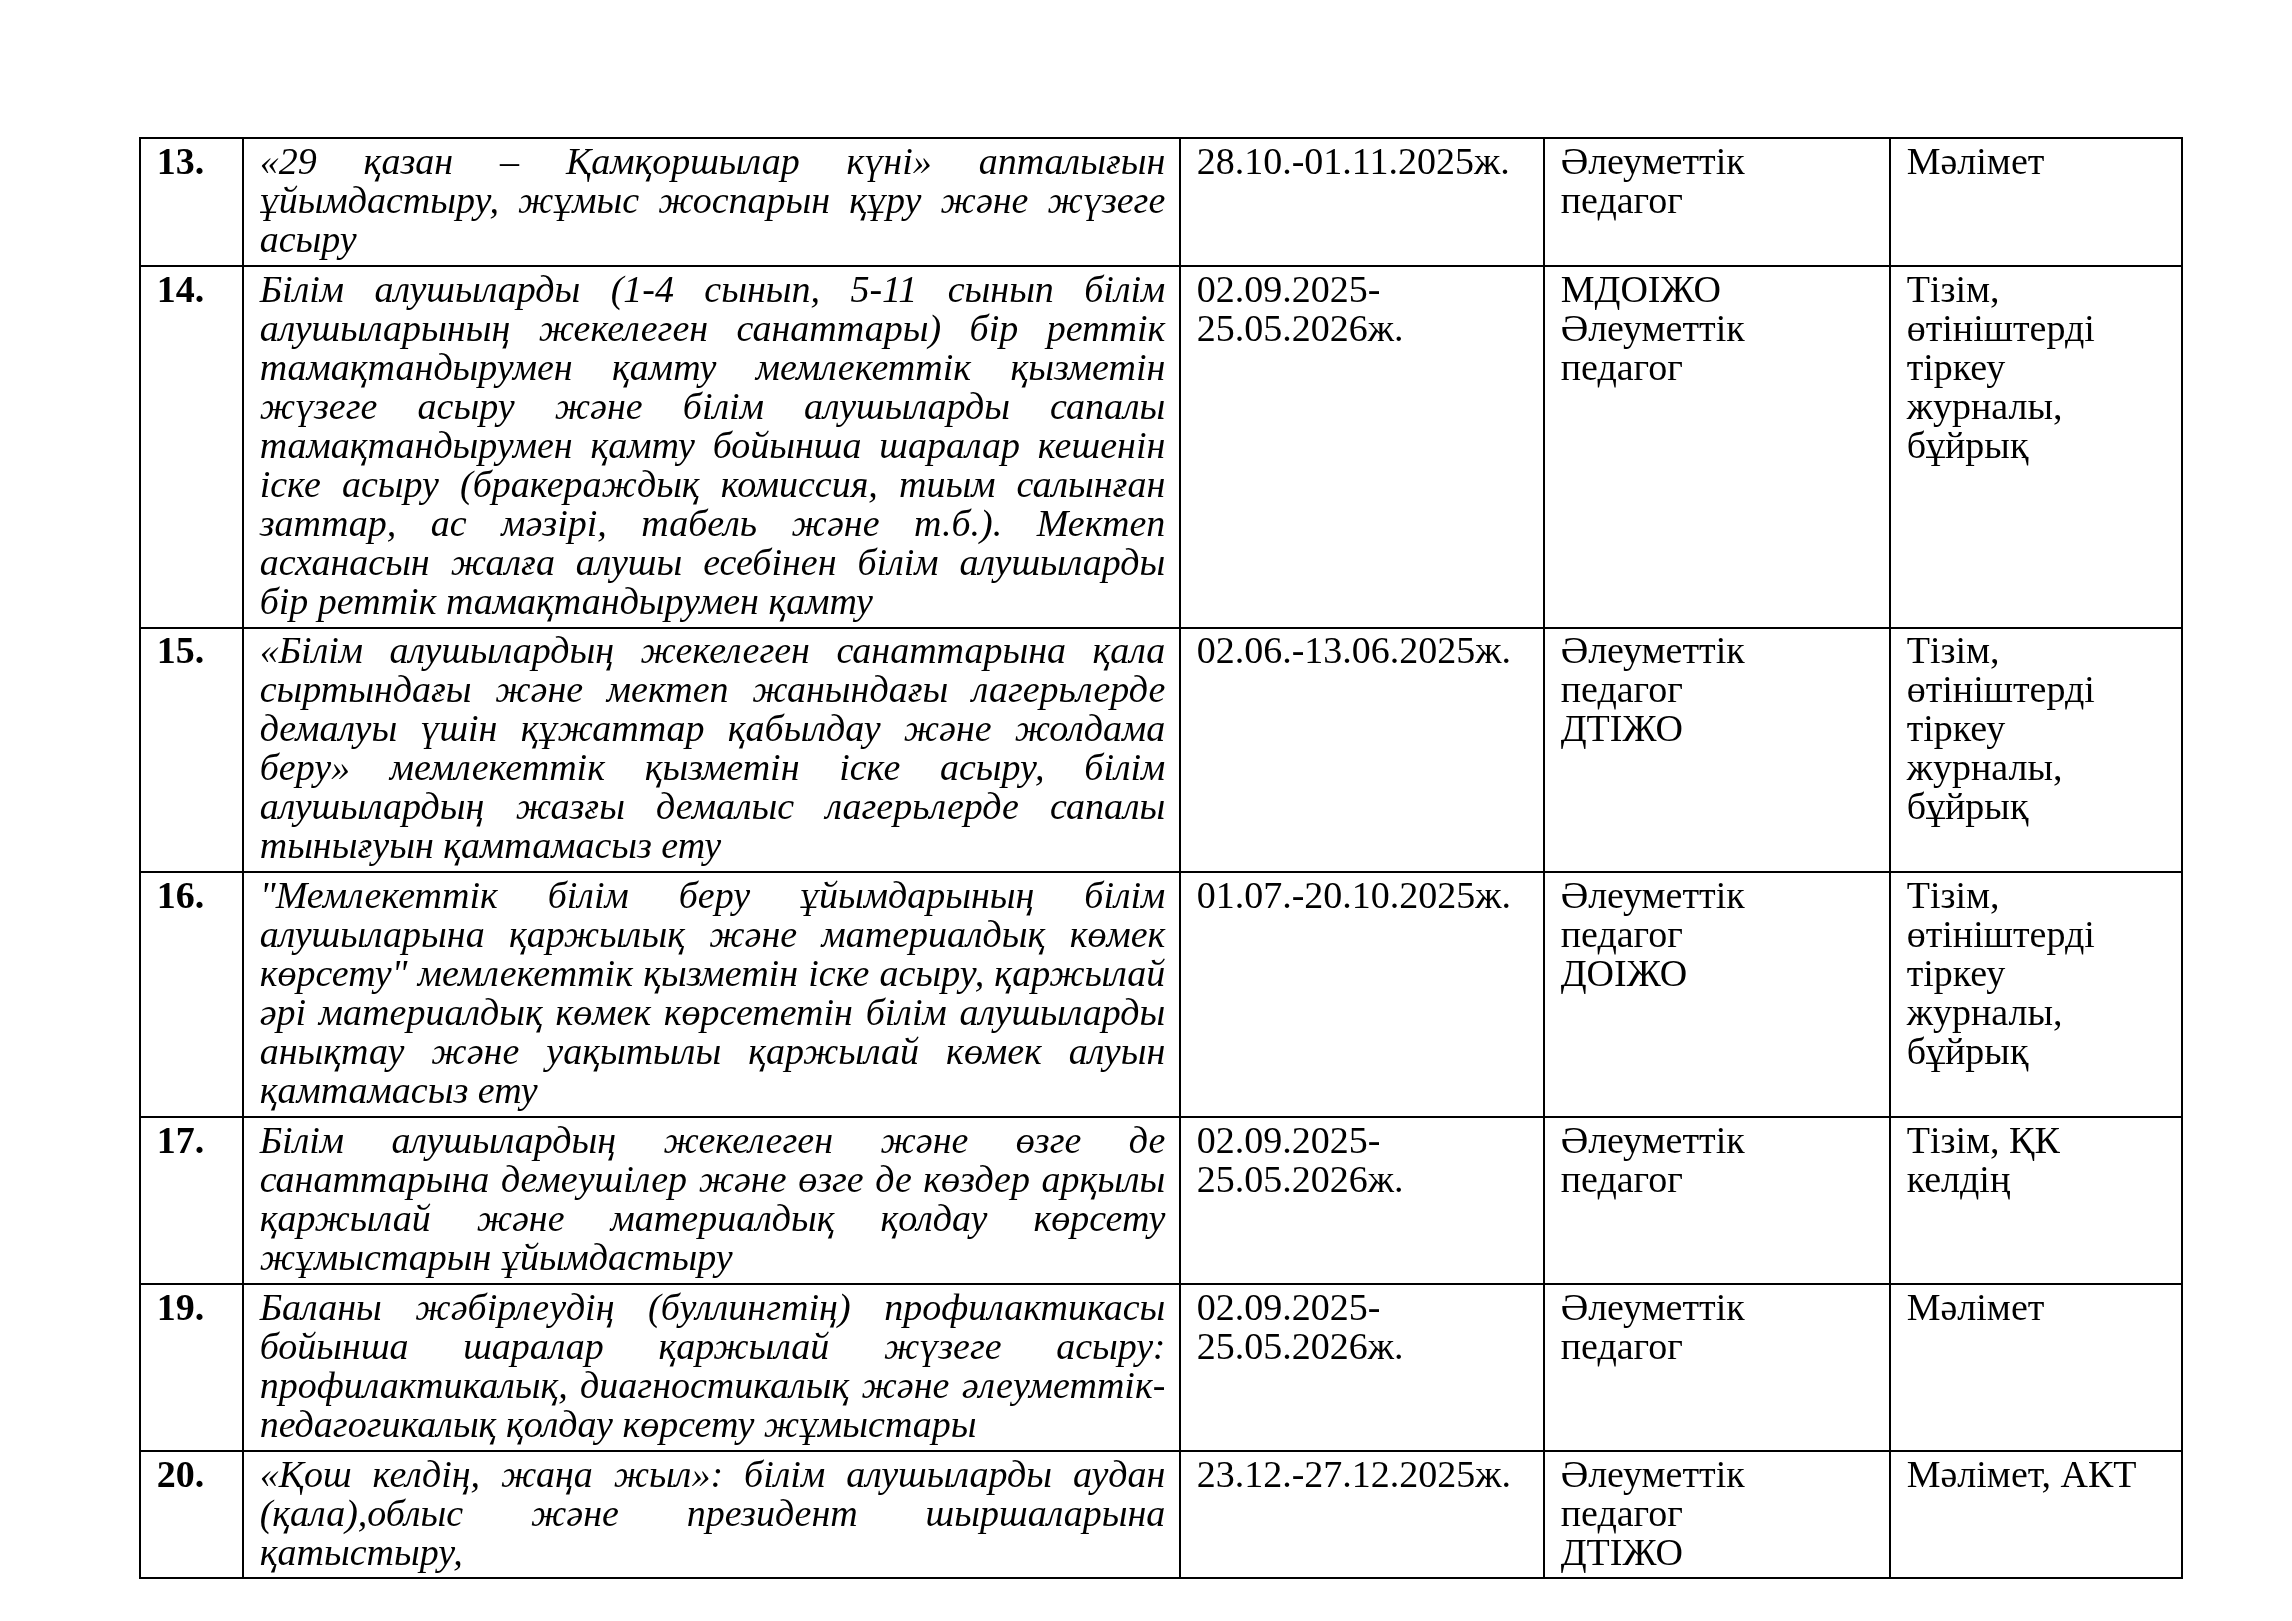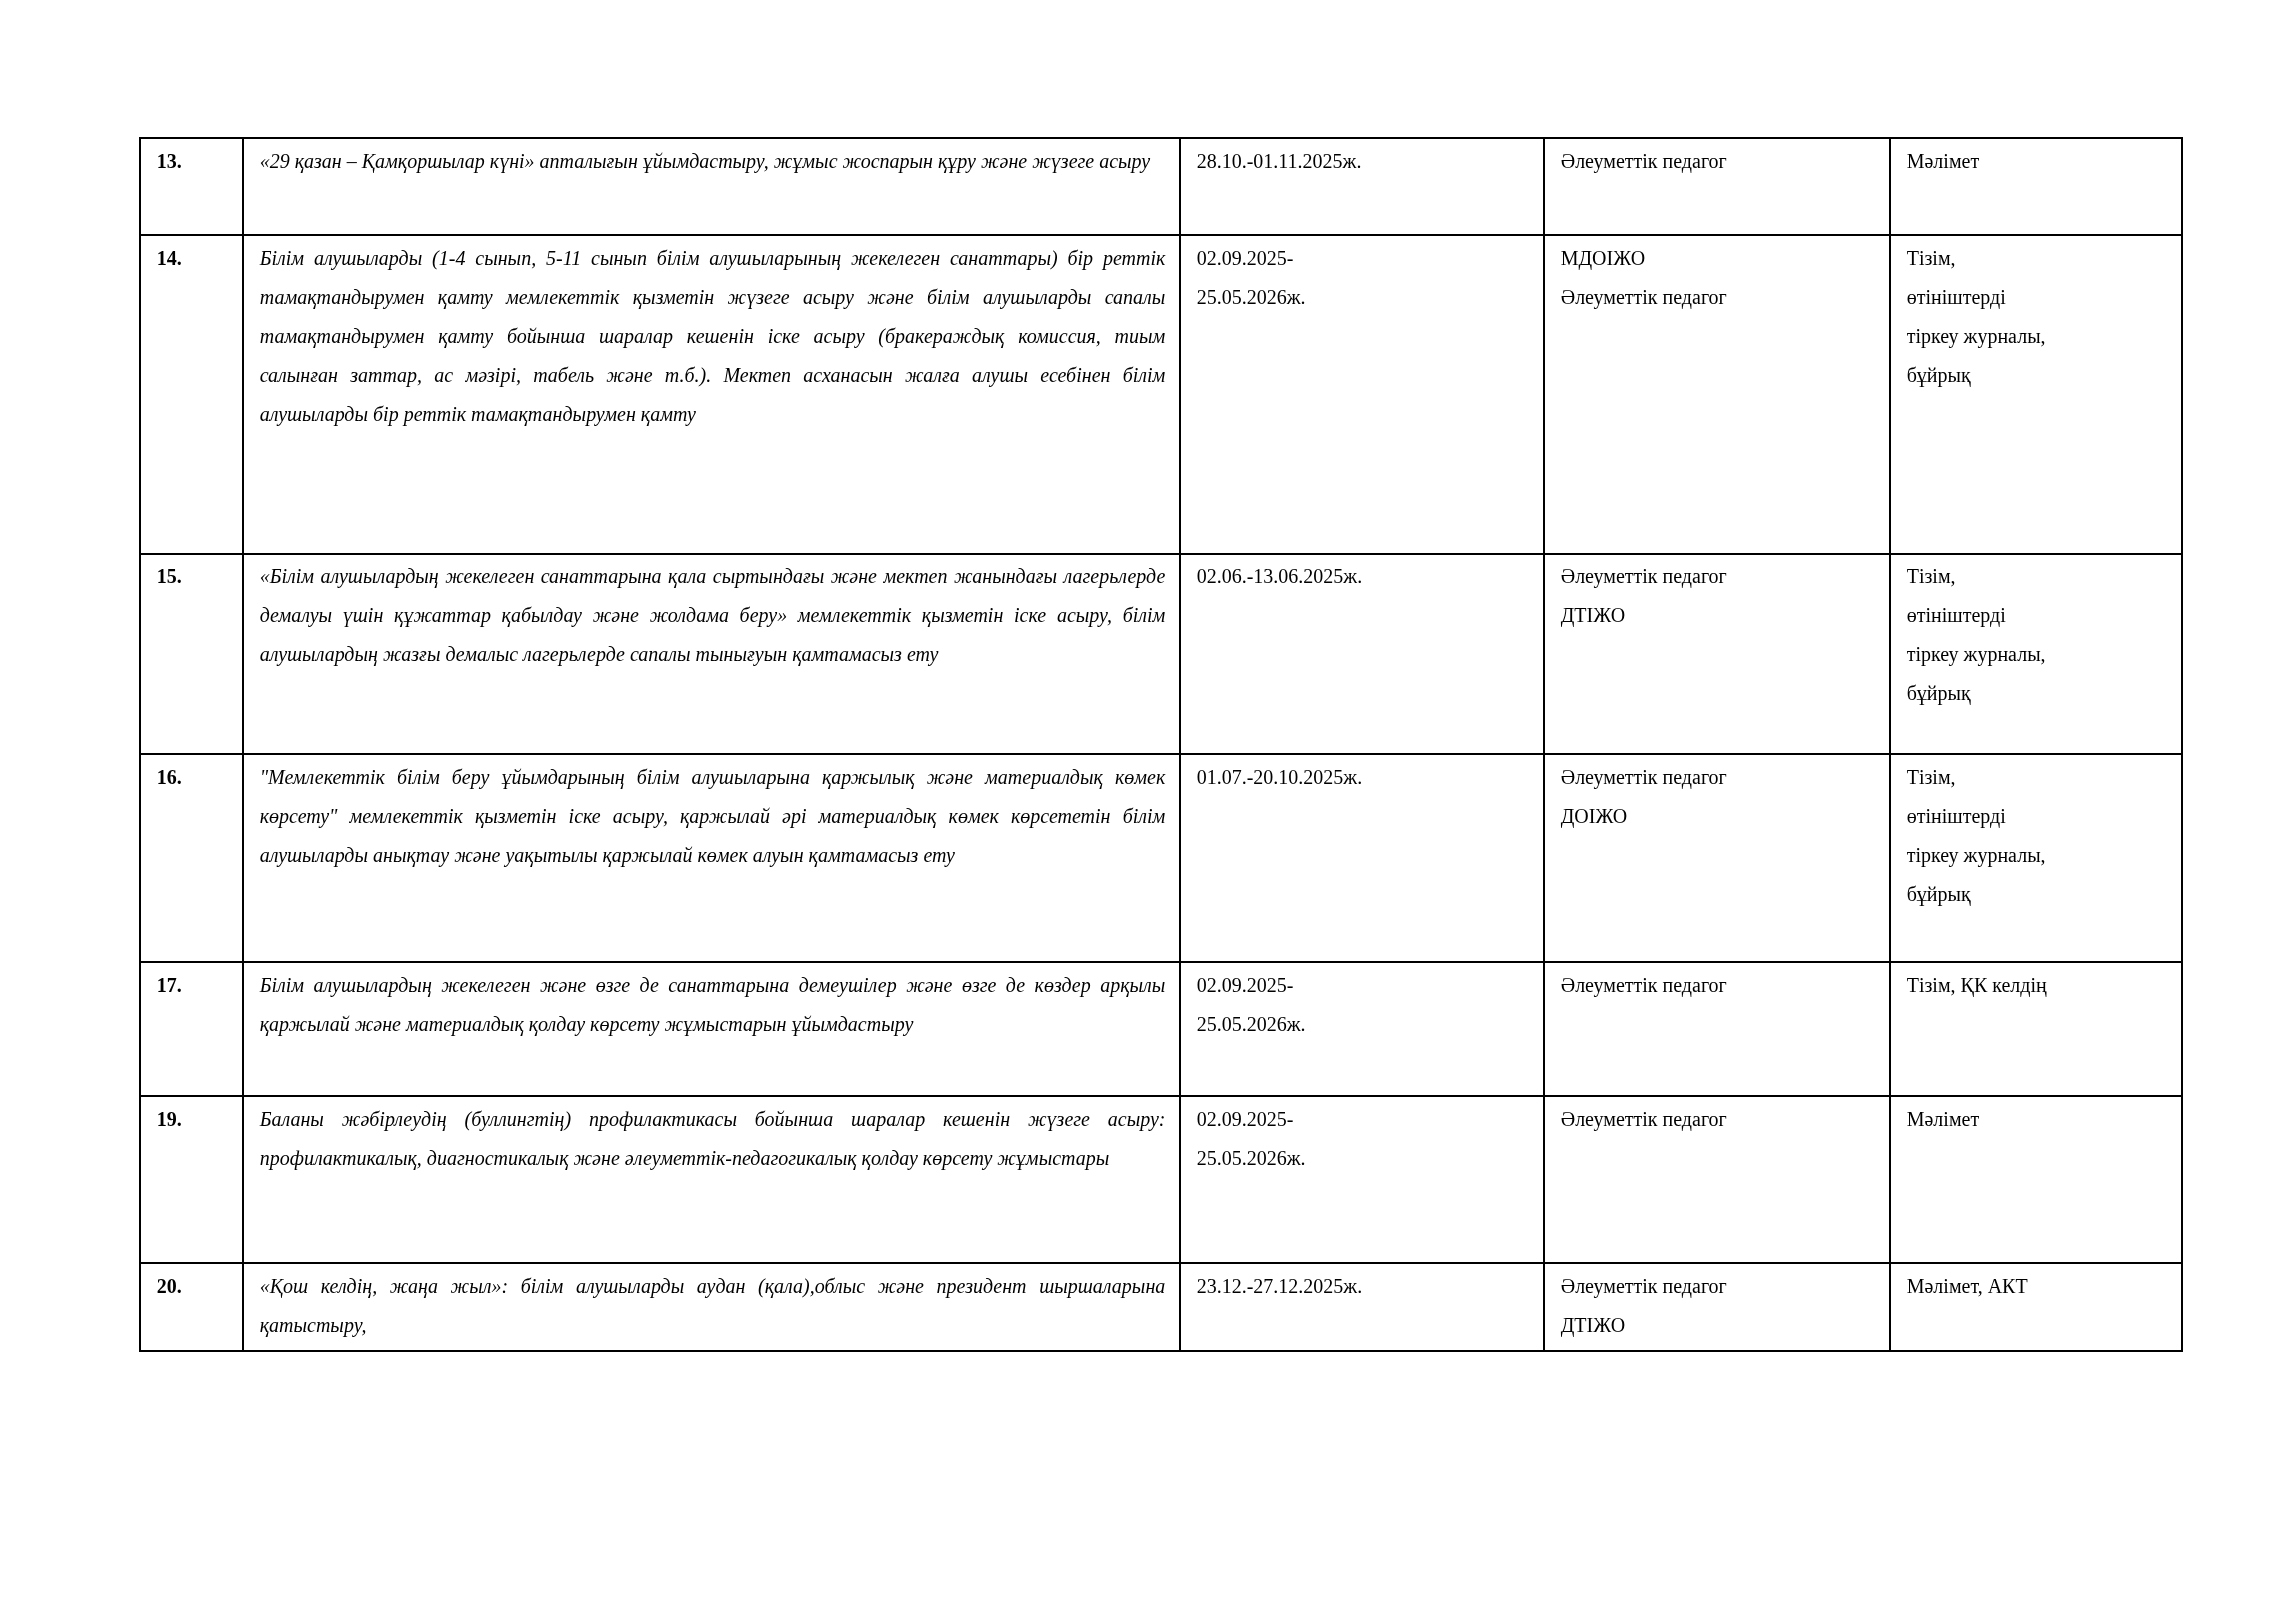--- a/index.html
+++ b/index.html
@@ -20,21 +20,21 @@
     position: absolute;
     left: 139px;
     top: 137px;
     width: 2042px;
     border-collapse: collapse;
     table-layout: fixed;
   }
   table.plan-table td {
     border: 2.9px solid #000000;
     vertical-align: top;
-    font-size: 20px;
+    font-size: 38px;
     line-height: 39px;
     padding: 2.9px 13.7px 5.9px 15.7px;
     white-space: pre-line;
     overflow: hidden;
   }
   td.c-num {
     font-weight: bold;
     padding-left: 17.6px;
     white-space: normal;
   }
@@ -113,21 +113,21 @@
       <tr class="r17">
         <td class="c-num">17.</td>
         <td class="c-activity">Білім алушылардың жекелеген және өзге де санаттарына демеушілер және өзге де көздер арқылы қаржылай және материалдық қолдау көрсету жұмыстарын ұйымдастыру</td>
         <td class="c-dates">02.09.2025-
 25.05.2026ж.</td>
         <td class="c-resp">Әлеуметтік педагог</td>
         <td class="c-out">Тізім, ҚК келдің</td>
       </tr>
       <tr class="r19">
         <td class="c-num">19.</td>
-        <td class="c-activity">Баланы жәбірлеудің (буллингтің) профилактикасы бойынша шаралар кешенін жүзеге асыру: профилактикалық, диагностикалық және әлеуметтік-педагогикалық қолдау көрсету жұмыстары</td>
+        <td class="c-activity">Баланы жәбірлеудің (буллингтің) профилактикасы бойынша шаралар қаржылай жүзеге асыру: профилактикалық, диагностикалық және әлеуметтік-педагогикалық қолдау көрсету жұмыстары</td>
         <td class="c-dates">02.09.2025-
 25.05.2026ж.</td>
         <td class="c-resp">Әлеуметтік педагог</td>
         <td class="c-out">Мәлімет</td>
       </tr>
       <tr class="r20">
         <td class="c-num">20.</td>
         <td class="c-activity">«Қош келдің, жаңа жыл»: білім алушыларды аудан (қала),облыс және президент шыршаларына қатыстыру,</td>
         <td class="c-dates">23.12.-27.12.2025ж.</td>
         <td class="c-resp">Әлеуметтік педагог

